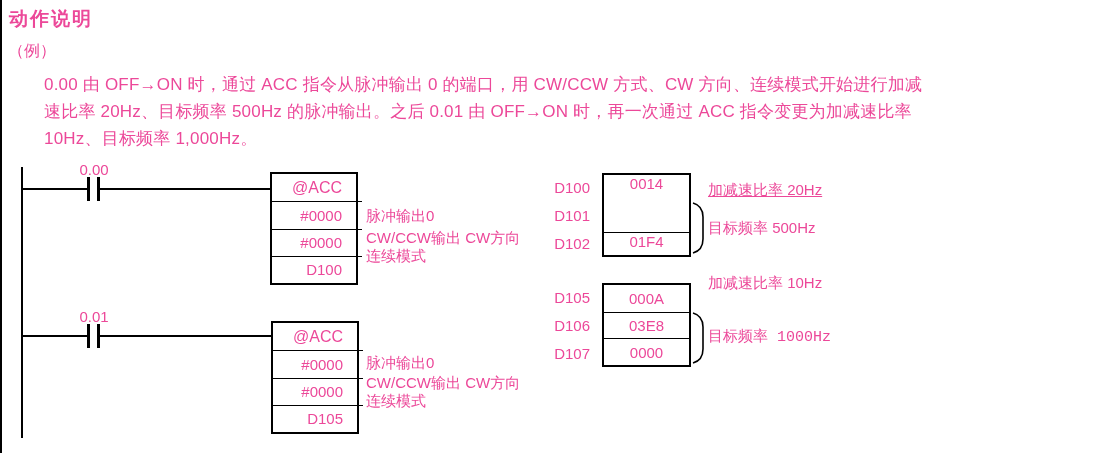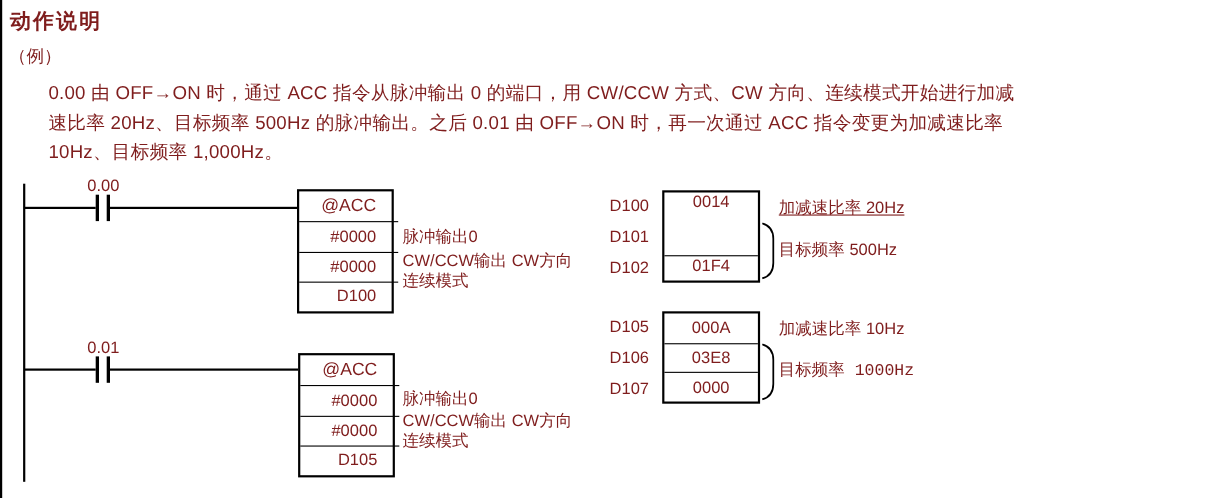--- a/index.html
+++ b/index.html
@@ -1,20 +1,20 @@
 <!DOCTYPE html>
 <html><head>
 <meta charset="utf-8">
 <style>
   html,body{margin:0;padding:0;background:#fff;}
   #page{
     position:relative;
     width:1115px;height:453px;
     background:#ffffff;
-    color:#7f1d1d;
+    color:#ec4899;
     font-family:"Liberation Sans","DejaVu Sans",sans-serif;
     overflow:hidden;
   }
   .abs{position:absolute;}
   .nowrap{white-space:nowrap;}
 
   
   .title{left:9px;top:6px;font-size:19px;font-weight:bold;letter-spacing:2px;}
   .example{left:8px;top:41px;font-size:16px;}
   .desc{font-size:17px;line-height:20px;letter-spacing:0.2px;margin-left:40px;}
@@ -125,16 +125,16 @@
     <div>D107</div>
   </div>
   <div class="abs valbox" style="left:602px;top:283px;">
     <div class="row">000A</div>
     <div class="row">03E8</div>
     <div class="row">0000</div>
   </div>
   <svg class="abs brace" style="left:692px;top:312px;" viewBox="0 0 13 52" preserveAspectRatio="none">
     <path d="M1,1 C8,3 11,8 11,15 L11,37 C11,44 8,49 1,51" fill="none" stroke="#000" stroke-width="1.6"></path>
   </svg>
-  <div class="abs note nowrap" style="left:708px;top:291px;">加减速比率 10Hz</div>
+  <div class="abs note nowrap" style="left:708px;top:274px;">加减速比率 10Hz</div>
   <div class="abs note nowrap" style="left:708px;top:329px;font-family:Liberation Mono, monospace;">目标频率 1000Hz</div>
 
 </div>
 
 </body></html>

